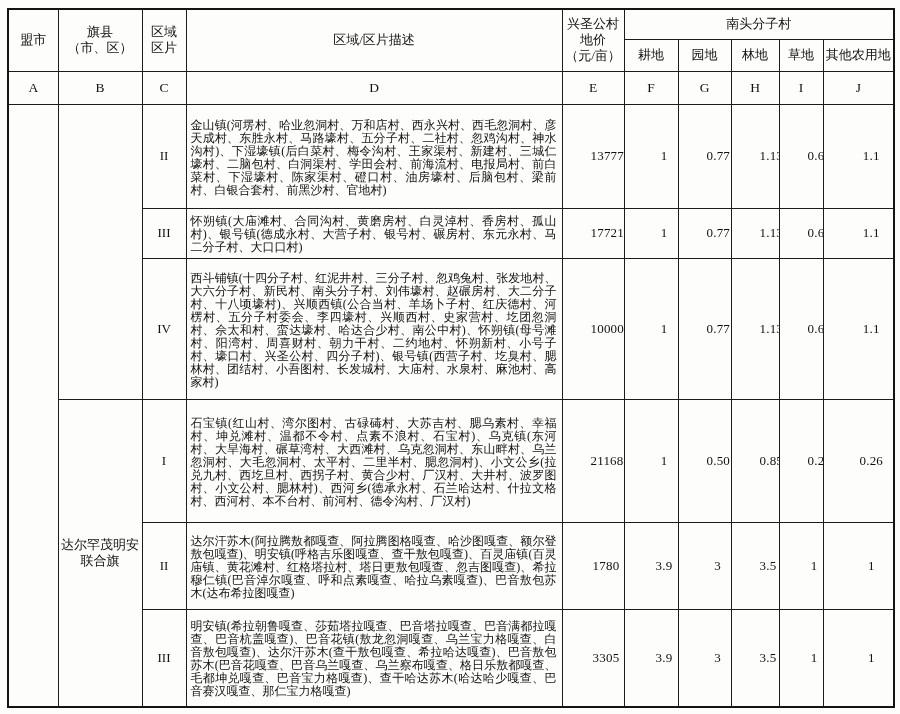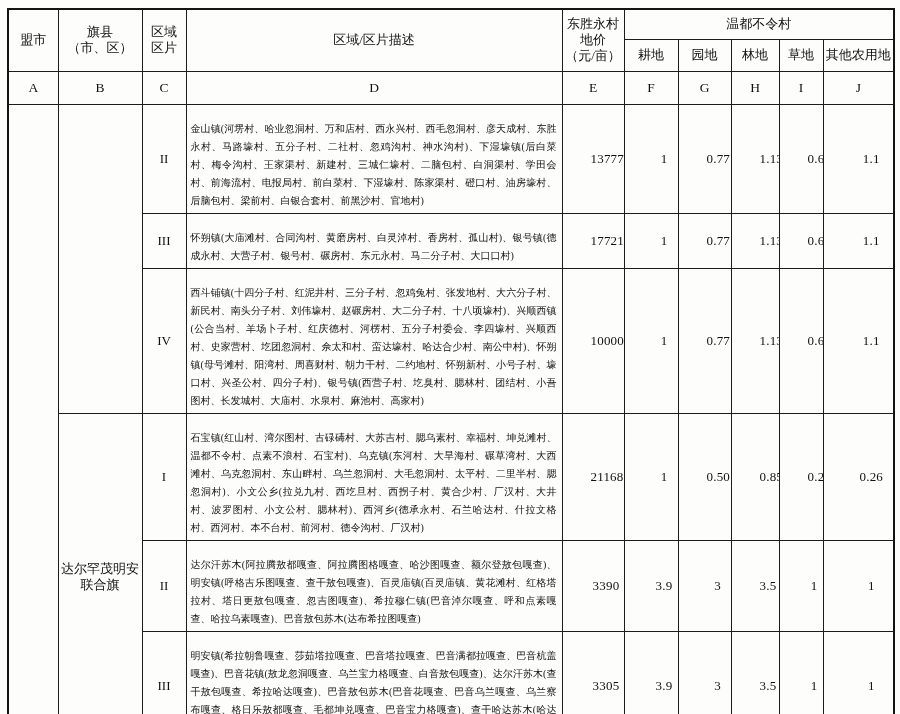--- a/index.html
+++ b/index.html
@@ -35,23 +35,23 @@
   .price-table td.hdr {
     white-space: pre-line;
     font-size: 13px;
   }
   .price-table td.letter {
     font-size: 13.5px;
   }
   .price-table td.desc {
     text-align: justify;
     text-align-last: left;
-    font-size: 10px;
-    line-height: 18px;
-    padding: 15px 5px 3px 4px;
+    font-size: 12px;
+    line-height: 13px;
+    padding: 6px 5px 3px 4px;
   }
   .price-table td.num {
     font-size: 13px;
     letter-spacing: 0.2px;
     padding-left: 28px;
   }
   .price-table td.wrap {
     white-space: pre-line;
   }
 </style>
@@ -74,24 +74,24 @@
     </colgroup>
 
     <tbody>
         <tr style="height:30px">
       <td class="hdr" rowspan="2">盟市</td>
       <td class="hdr" rowspan="2">旗县
 （市、区）</td>
       <td class="hdr" rowspan="2">区域
 区片</td>
       <td class="hdr" rowspan="2">区域/区片描述</td>
-      <td class="hdr" rowspan="2">东胜永村
+      <td class="hdr" rowspan="2">兴圣公村
 地价
 （元/亩）</td>
-      <td class="hdr" colspan="5">温都不令村</td>
+      <td class="hdr" colspan="5">南头分子村</td>
     </tr>
 
     <tr style="height:32px">
       <td class="hdr">耕地</td>
       <td class="hdr">园地</td>
       <td class="hdr">林地</td>
       <td class="hdr">草地</td>
       <td class="hdr">其他农用地</td>
     </tr>
 
@@ -152,21 +152,21 @@
       <td class="num">1</td>
       <td class="num">0.50</td>
       <td class="num">0.85</td>
       <td class="num">0.26</td>
       <td class="num">0.26</td>
     </tr>
 
     <tr style="height:87px">
       <td>II</td>
       <td class="desc">达尔汗苏木(阿拉腾敖都嘎查、阿拉腾图格嘎查、哈沙图嘎查、额尔登敖包嘎查)、明安镇(呼格吉乐图嘎查、查干敖包嘎查)、百灵庙镇(百灵庙镇、黄花滩村、红格塔拉村、塔日更敖包嘎查、忽吉图嘎查)、希拉穆仁镇(巴音淖尔嘎查、呼和点素嘎查、哈拉乌素嘎查)、巴音敖包苏木(达布希拉图嘎查)</td>
-      <td class="num">3390</td>
+      <td class="num">1780</td>
       <td class="num">3.9</td>
       <td class="num">3</td>
       <td class="num">3.5</td>
       <td class="num">1</td>
       <td class="num">1</td>
     </tr>
 
     <tr style="height:98px">
       <td>III</td>
       <td class="desc">明安镇(希拉朝鲁嘎查、莎茹塔拉嘎查、巴音塔拉嘎查、巴音满都拉嘎查、巴音杭盖嘎查)、巴音花镇(敖龙忽洞嘎查、乌兰宝力格嘎查、白音敖包嘎查)、达尔汗苏木(查干敖包嘎查、希拉哈达嘎查)、巴音敖包苏木(巴音花嘎查、巴音乌兰嘎查、乌兰察布嘎查、格日乐敖都嘎查、毛都坤兑嘎查、巴音宝力格嘎查)、查干哈达苏木(哈达哈少嘎查、巴音赛汉嘎查、那仁宝力格嘎查)</td>

